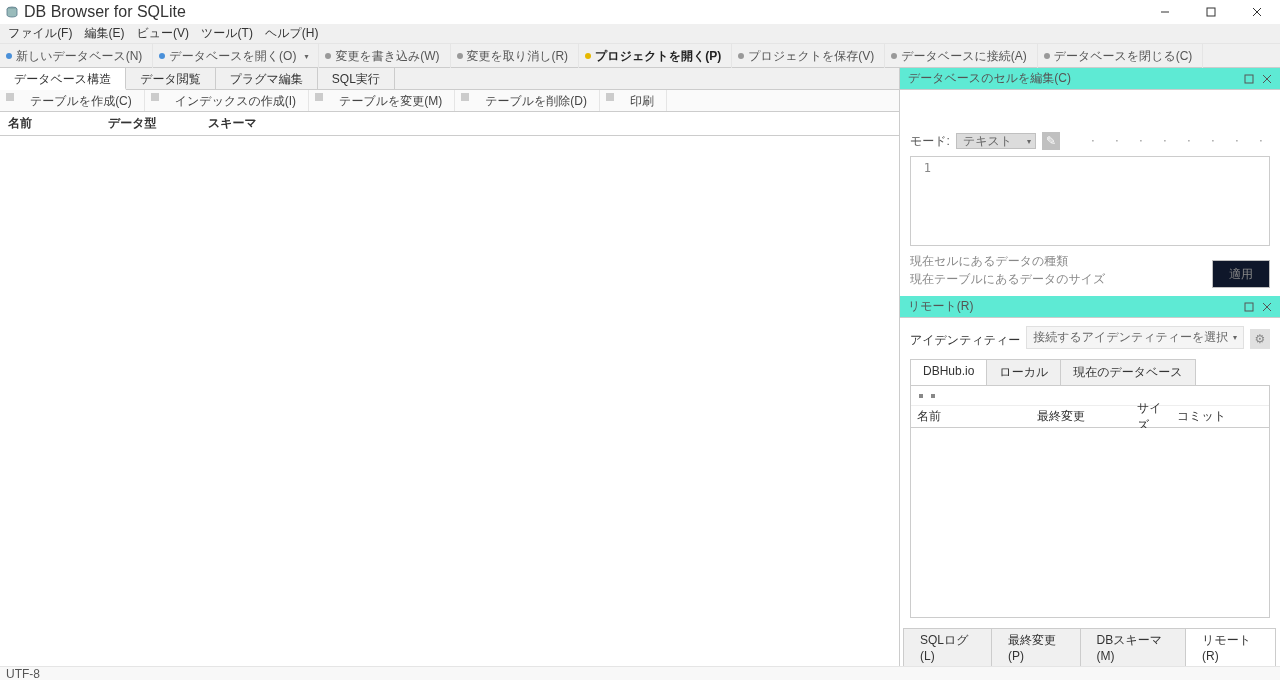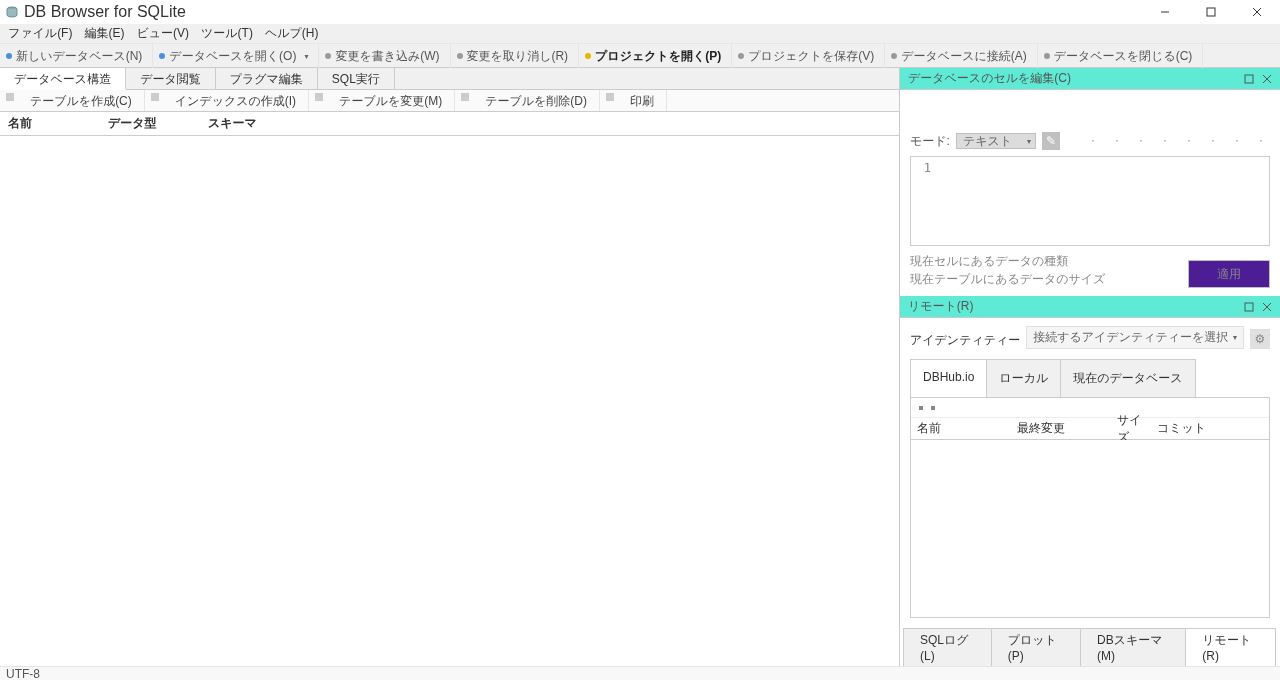--- a/index.html
+++ b/index.html
@@ -53,40 +53,40 @@
 .ce-mode-label { color: #555; }
 .ce-mode-select { width: 80px; height: 16px; background: #dcdcdc; display: inline-flex; align-items: center; padding: 0 6px; color: #666; border: 1px solid #c0c0c0; position: relative; }
 .ce-mode-select .chev { position: absolute; right: 4px; font-size: 8px; color: #666; }
 .ce-icon-btn { width: 18px; height: 18px; display: inline-flex; align-items: center; justify-content: center; color: #999; }
 .ce-icon-btn.dk { background: #c0c0c0; color: #fff; }
 .ce-textarea { height: 90px; border: 1px solid #ccc; background: #fff; padding: 4px; display: flex; }
 .ce-gutter { width: 16px; color: #888; font-family: monospace; text-align: right; }
 .ce-text { flex: 1; }
 .ce-info { margin-top: 6px; color: #888; font-size: 12px; line-height: 1.5; display: flex; }
 .ce-info .ci-left { flex: 1; }
-.ce-apply { padding: 4px 28px; background: #4c1d95; border: 1px solid #c0c0c0; color: #888; align-self: flex-end; }
+.ce-apply { padding: 4px 16px; background: #0f172a; border: 1px solid #c0c0c0; color: #888; align-self: flex-end; }
 
 .remote-body { padding: 8px 10px; display: flex; flex-direction: column; flex: 1; }
 .rm-row1 { display: flex; align-items: flex-end; gap: 6px; margin-bottom: 6px; }
 .rm-identity-label { color: #333; }
 .rm-identity-select { flex: 1; background: #f5f5f5; padding: 2px 6px; border: 1px solid #e0e0e0; color: #666; display: inline-flex; align-items: center; }
 .rm-identity-select .chev { margin-left: auto; font-size: 8px; color: #666; }
 .rm-cfg { width: 20px; height: 20px; background: #e0e0e0; display: inline-flex; align-items: center; justify-content: center; color: #888; }
 
 .rm-tabs { display: flex; margin-top: 4px; }
-.rm-tab { padding: 10px 12px; border: 1px solid #ccc; border-bottom: none; background: #f0f0f0; margin-right: -1px; text-align: center; }
+.rm-tab { padding: 4px 12px; border: 1px solid #ccc; border-bottom: none; background: #f0f0f0; margin-right: -1px; text-align: center; }
 .rm-tab.active { background: #fff; position: relative; z-index: 1; }
 
 .rm-box { border: 1px solid #ccc; flex: 1; display: flex; flex-direction: column; }
 .rm-box-bar { height: 20px; display: flex; align-items: center; gap: 8px; padding: 0 8px; border-bottom: 1px solid #eee; }
 .rm-box-bar .dot { width: 4px; height: 4px; background: #888; }
 .rm-headers { height: 22px; display: flex; align-items: center; border-bottom: 1px solid #ccc; }
 .rm-h { padding: 3px 6px; }
 .rm-h-name { width: 100px; }
-.rm-h-mod { width: 100px; }
+.rm-h-mod { width: 100px; margin-left: 20px; }
 .rm-h-size { width: 40px; }
 .rm-h-commit { flex: 1; }
 .rm-list { flex: 1; background: #fff; }
 
 .bottom-tabs { display: flex; justify-content: flex-end; padding: 2px 4px 0 4px; gap: 0; }
 .bt-tab { padding: 3px 16px; border: 1px solid #ccc; border-bottom: none; background: #f0f0f0; margin-left: -1px; }
 .bt-tab.active { background: #fff; }
 
 .statusbar { height: 14px; display: flex; align-items: center; justify-content: flex-start; padding: 0 6px; font-size: 11px; color: #555; border-top: 1px solid #e5e5e5; background: #f8f8f8; }
 
@@ -287,21 +287,21 @@
           <span class="rm-h rm-h-mod">最終変更</span>
           <span class="rm-h rm-h-size">サイズ</span>
           <span class="rm-h rm-h-commit">コミット</span>
         </div>
         <div class="rm-list"></div>
       </div>
     </div>
 
     <div class="bottom-tabs">
       <span class="bt-tab">SQLログ(L)</span>
-      <span class="bt-tab">プロット(P)</span>
+      <span class="bt-tab">最終変更(P)</span>
       <span class="bt-tab">DBスキーマ(M)</span>
       <span class="bt-tab active">リモート(R)</span>
     </div>
   </div>
 </div>
 
 <div class="statusbar">
   <span>UTF-8</span>
 </div>
 

